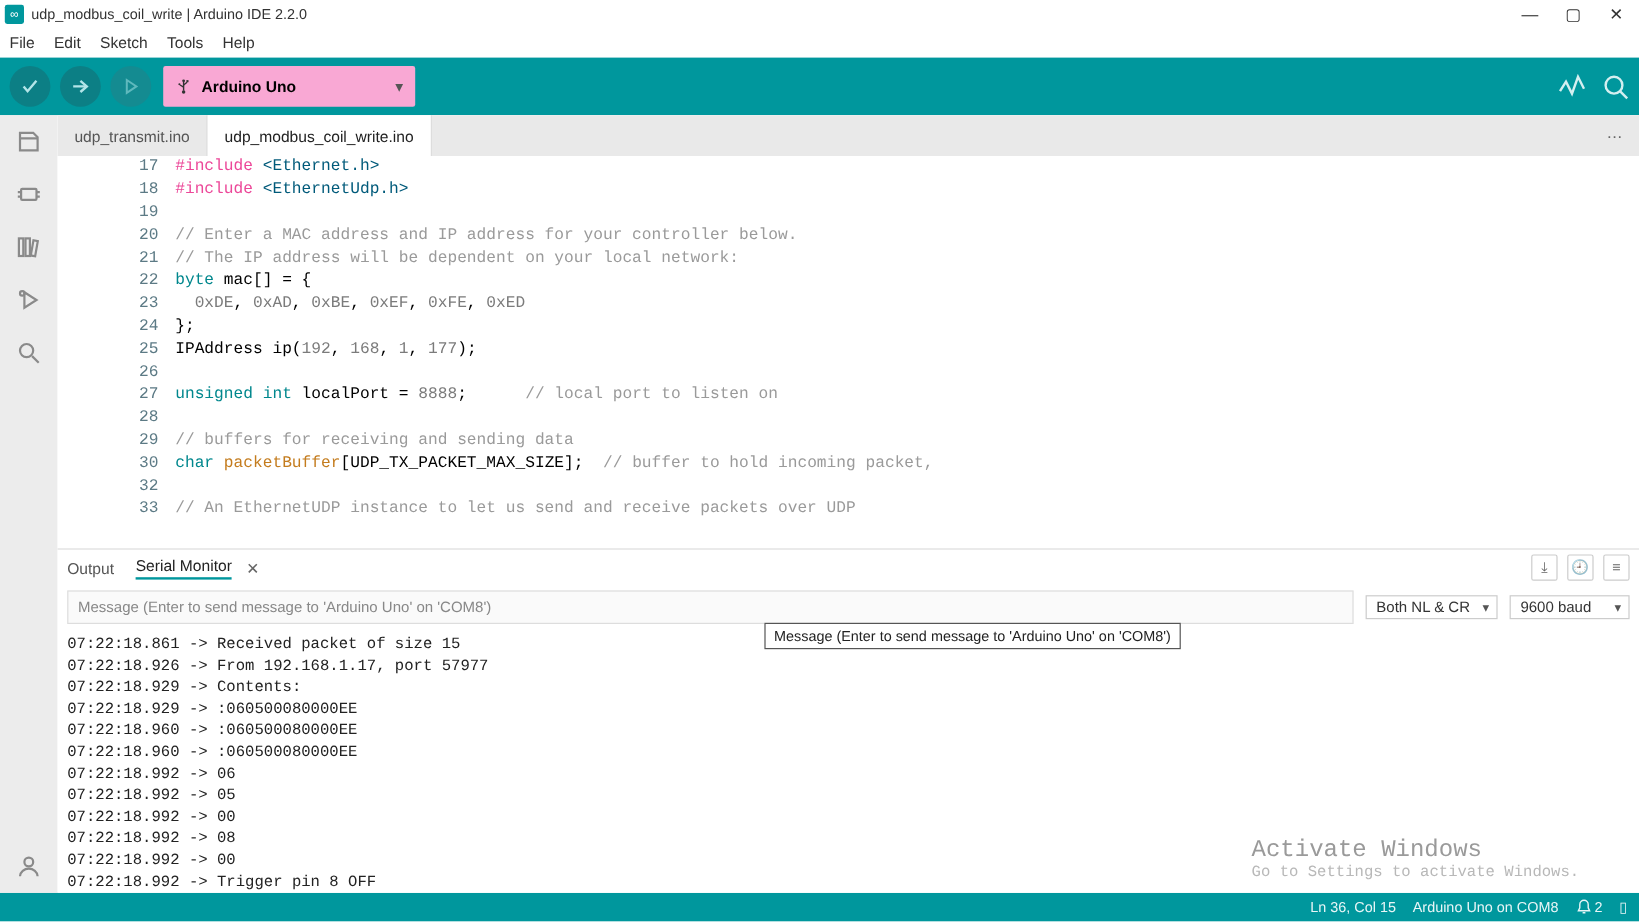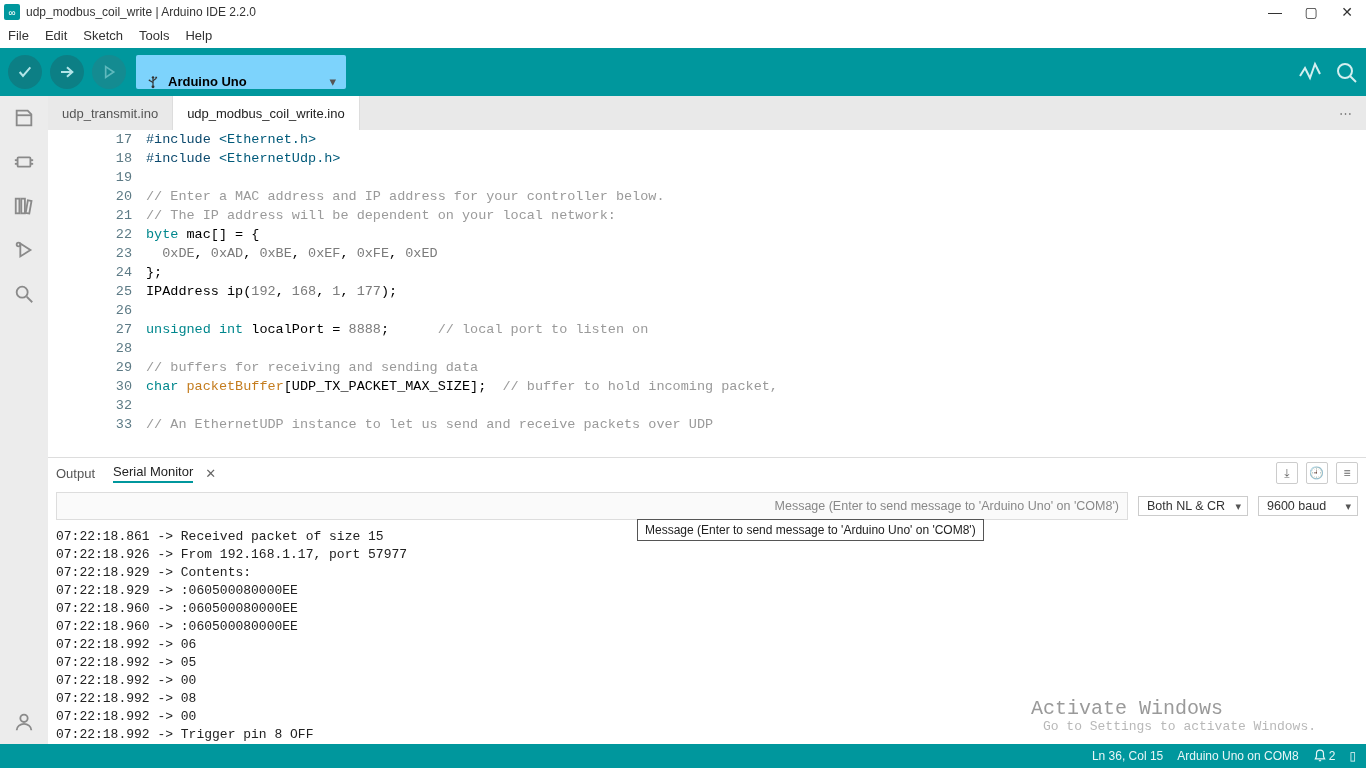--- a/index.html
+++ b/index.html
@@ -8,60 +8,60 @@
   .titlebar .logo { width: 16px; height: 16px; background: #00979d; border-radius: 2px; margin-right: 6px; display:flex; align-items:center; justify-content:center; color:#fff; font-size:10px;}
   .titlebar .title { flex: 1; font-size: 12px; color: #333; }
   .winbtns { display: flex; gap: 22px; padding-right: 8px; }
   .winbtn { width: 14px; height: 14px; display: flex; align-items: center; justify-content: center; font-size: 14px; color:#333; }
   .menubar { height: 24px; display: flex; align-items: center; gap: 16px; padding: 2px 8px 4px 8px; font-size: 13px; color: #333; }
   .menubar span { cursor: default; }
   .toolbar { height: 48px; background: #00979d; display: flex; align-items: center; padding: 0 8px; }
   .tbtn { width: 34px; height: 34px; border-radius: 50%; background: #0c7f85; margin-right: 8px; display: flex; align-items: center; justify-content: center; color: #b3e5e8; }
   .tbtn.inactive { background: #148b91; color:#5fb9bd; }
   .tbtn svg { width: 16px; height: 16px; }
-  .board-select { margin-left: 2px; height: 34px; background: #7dd3fc; display: flex; align-items: flex-end; padding: 0 10px; min-width: 210px; border-radius: 2px; justify-content: space-between; }
+  .board-select { margin-left: 2px; height: 34px; background: #f9a8d4; display: flex; align-items: center; padding: 0 10px; min-width: 210px; border-radius: 2px; justify-content: space-between; }
   .board-select .usb { width:14px; height:14px; margin-right:8px; display:inline-flex; }
   .toolbar-right { margin-left: auto; display: flex; gap: 12px; color: #d4eff0; }
   .toolbar-right .ricon { width: 24px; height: 24px; display:flex; align-items:center; justify-content:center; }
   .workspace { display: flex; height: calc(768px - 24px - 24px - 48px - 24px); }
   .sidebar { width: 48px; background: #ececec; display: flex; flex-direction: column; align-items: center; padding-top: 10px; gap: 20px; color: #8a8a8a; }
   .sidebar .sicon { width: 24px; height: 24px; display:flex; align-items:center; justify-content:center; }
   .sidebar .sicon svg { width:22px; height:22px; }
   .sidebar .spacer { flex:1; }
   .editor-area { flex: 1; display: flex; flex-direction: column; background:#fff; min-width:0; }
   .tabs { height: 34px; background: #e9e9e9; display: flex; align-items: stretch; }
   .tab { padding: 0 14px; display: flex; align-items: center; font-size: 13px; color: #555; border-right: 1px solid #ddd; }
   .tab.active { background: #fff; color: #222; }
   .tabs .more { margin-left: auto; padding: 0 14px; display:flex; align-items:center; color:#666; }
   .code { flex: 1; overflow: hidden; font-family: Consolas, "Courier New", monospace; font-size: 13.5px; line-height: 19px; position:relative;margin-left:44px; }
   .codeinner { position:absolute; inset:0; overflow:auto; }
   .cline { display: flex; }
   .gutter { width: 54px; text-align: right; padding-right: 14px; color: #5c7a85; user-select:none; }
   .src { white-space: pre; }
-  .kw { color: #0c4a6e; }
+  .kw { color: #ec4899; }
   .type { color: #00878d; }
   .str { color: #c47c1e; }
   .inc { color: #005a7a; }
   .com { color: #9a9a9a; }
   .num { color: #7b7b7b; }
   .panel { border-top: 1px solid #ddd; display:flex; flex-direction:column; }
   .panel-tabs { height: 30px; display: flex; align-items: center; padding: 0 8px; gap: 18px; font-size: 13px; color:#555; }
   .panel-tabs .ptab.active { color:#222; border-bottom:2px solid #00979d; padding-bottom:2px; }
   .ptab-close { font-size:13px; color:#666; margin-left:-6px; }
   .panel-tabs .ptools { margin-left:auto; display:flex; gap:8px; color:#666; }
   .ptools .pt { width:22px; height:22px; border:1px solid #ccc; border-radius:2px; display:flex; align-items:center; justify-content:center; font-size:12px; }
   .serial-row { display:flex; align-items:center; padding: 4px 8px 6px 8px; gap:10px; }
-  .msg-input { flex:1; height:28px; border:1px solid #ddd; background:#fafafa; padding:0 8px; color:#888; font-size:12.5px; display:flex; align-items:center; position:relative;justify-content:flex-end; }
+  .msg-input { flex:1; height:28px; border:1px solid #ddd; background:#fafafa; padding:0 8px; color:#888; font-size:12.5px; display:flex; align-items:center; position:relative; }
   .dropdown { height:20px; border:1px solid #ccc; padding:0 22px 0 8px; display:flex; align-items:center; font-size:12.5px; color:#333; position:relative; min-width:100px; background:#fff; }
   .dropdown::after { content:"▾"; position:absolute; right:6px; color:#555; font-size:11px; }
   .tooltip { position:absolute; left:580px; top:26px; background:#fff; border:1px solid #555; padding:3px 7px; font-size:12px; color:#222; white-space:nowrap; z-index:5; }
   .serial-out { padding: 2px 8px 8px 8px; font-family: Consolas, "Courier New", monospace; font-size: 13px; line-height: 18px; color:#222; height: 218px; overflow:hidden; position:relative; }
   .watermark { position:absolute; right:50px; bottom:8px; text-align:left; color:#b8b8b8; }
   .watermark .w1 { font-size:20px; color:#9a9a9a; }
-  .watermark .w2 { font-size:13px;margin-left:12px; }
+  .watermark .w2 { font-size:13px; }
   .statusbar { height: 24px; background: #00979d; color: #e8f6f7; display:flex; align-items:center; font-size:12px; padding:0 10px; }
   .statusbar .sb-right { margin-left:auto; display:flex; align-items:center; gap:14px; }
   .sb-right .bell { display:inline-flex; align-items:center; gap:2px; }
 </style>
 </head>
 <body>
 
 <div class="titlebar">
   <div class="logo">∞</div>
   <div class="title">udp_modbus_coil_write | Arduino IDE 2.2.0</div>

